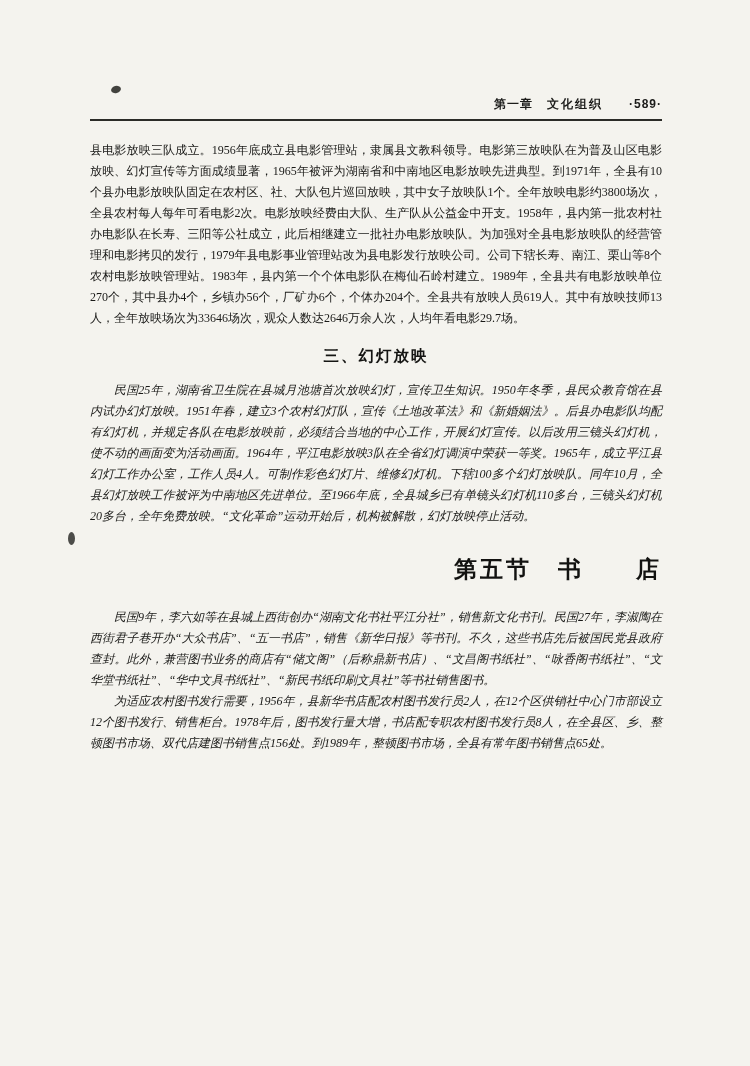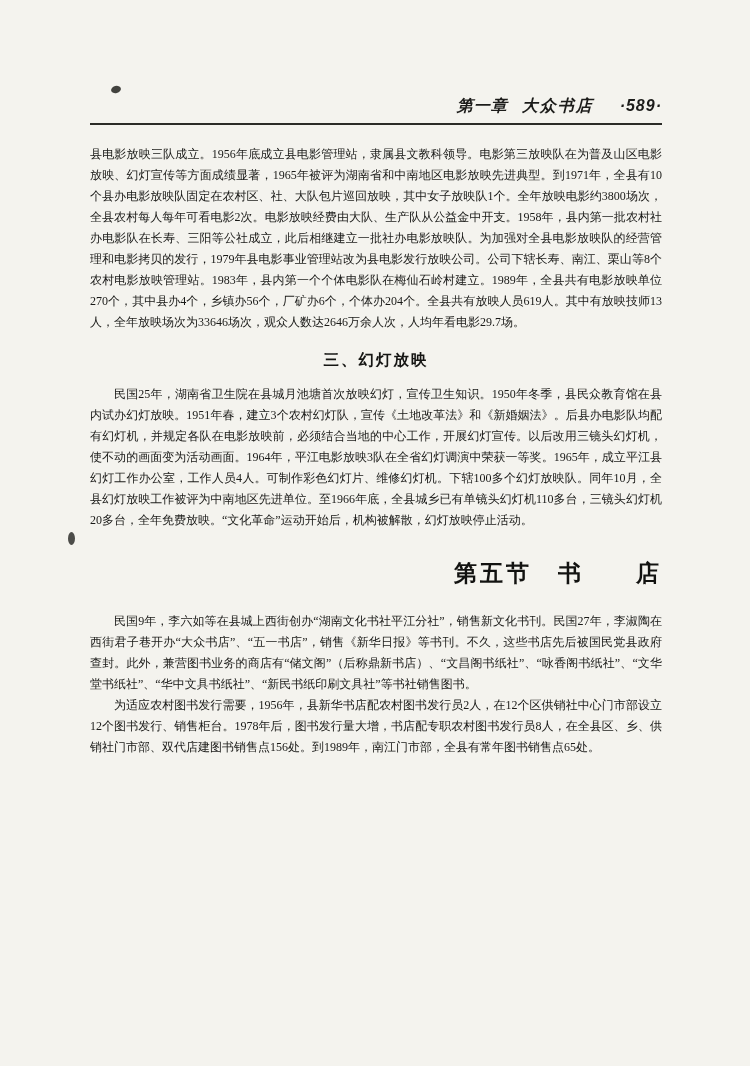--- a/index.html
+++ b/index.html
@@ -19,42 +19,41 @@
     font-family: "Liberation Serif", "DejaVu Serif", serif;
     color: #161614;
     overflow: hidden;
   }
   .header {
     display: flex;
     justify-content: flex-end;
     align-items: baseline;
     font-family: "Liberation Sans", "DejaVu Sans", sans-serif;
     font-weight: bold;
-    font-size: 16px;
+    font-size: 12px;
     color: #1c1c1a;
-    font-style: italic;
   }
   .header .chapter { margin-right: 14px; letter-spacing: 1px; }
   .header .htitle  { margin-right: 26px; letter-spacing: 2px; }
   .header .pagenum { letter-spacing: 1px; }
   .header-rule {
     height: 2px;
     background: #2b2b27;
     margin-top: 6px;
   }
   p.body {
     margin: 0;
     font-size: 12px;
     line-height: 21px;
     text-align: justify;
     text-justify: inter-ideograph;
     color: #191917;
   }
   p.first-block { margin-top: 19px; }
-  p.indent { text-indent: 2em; }
+  p.indent { text-indent: 2em; font-style: italic; }
   h3.sub-heading {
     margin: 17px 0 13px 0;
     text-align: center;
     font-family: Liberation Sans, sans-serif;
     font-weight: bold;
     font-size: 15.5px;
     letter-spacing: 2px;
     color: #151513;
   }
   h2.section-heading {
@@ -77,29 +76,29 @@
 </head>
 <body>
 
 <div class="page">
 
   <div class="speck speck-1"></div>
   <div class="speck speck-2"></div>
 
   <div class="header">
     <span class="chapter">第一章</span>
-    <span class="htitle">大众书店</span>
+    <span class="htitle">文化组织</span>
     <span class="pagenum">·589·</span>
   </div>
   <div class="header-rule"></div>
 
   <p class="body first-block">县电影放映三队成立。1956年底成立县电影管理站，隶属县文教科领导。电影第三放映队在为普及山区电影放映、幻灯宣传等方面成绩显著，1965年被评为湖南省和中南地区电影放映先进典型。到1971年，全县有10个县办电影放映队固定在农村区、社、大队包片巡回放映，其中女子放映队1个。全年放映电影约3800场次，全县农村每人每年可看电影2次。电影放映经费由大队、生产队从公益金中开支。1958年，县内第一批农村社办电影队在长寿、三阳等公社成立，此后相继建立一批社办电影放映队。为加强对全县电影放映队的经营管理和电影拷贝的发行，1979年县电影事业管理站改为县电影发行放映公司。公司下辖长寿、南江、栗山等8个农村电影放映管理站。1983年，县内第一个个体电影队在梅仙石岭村建立。1989年，全县共有电影放映单位270个，其中县办4个，乡镇办56个，厂矿办6个，个体办204个。全县共有放映人员619人。其中有放映技师13人，全年放映场次为33646场次，观众人数达2646万余人次，人均年看电影29.7场。</p>
 
   <h3 class="sub-heading">三、幻灯放映</h3>
 
   <p class="body indent">民国25年，湖南省卫生院在县城月池塘首次放映幻灯，宣传卫生知识。1950年冬季，县民众教育馆在县内试办幻灯放映。1951年春，建立3个农村幻灯队，宣传《土地改革法》和《新婚姻法》。后县办电影队均配有幻灯机，并规定各队在电影放映前，必须结合当地的中心工作，开展幻灯宣传。以后改用三镜头幻灯机，使不动的画面变为活动画面。1964年，平江电影放映3队在全省幻灯调演中荣获一等奖。1965年，成立平江县幻灯工作办公室，工作人员4人。可制作彩色幻灯片、维修幻灯机。下辖100多个幻灯放映队。同年10月，全县幻灯放映工作被评为中南地区先进单位。至1966年底，全县城乡已有单镜头幻灯机110多台，三镜头幻灯机20多台，全年免费放映。“文化革命”运动开始后，机构被解散，幻灯放映停止活动。</p>
 
   <h2 class="section-heading">第五节　书　　店</h2>
 
   <p class="body indent">民国9年，李六如等在县城上西街创办“湖南文化书社平江分社”，销售新文化书刊。民国27年，李淑陶在西街君子巷开办“大众书店”、“五一书店”，销售《新华日报》等书刊。不久，这些书店先后被国民党县政府查封。此外，兼营图书业务的商店有“储文阁”（后称鼎新书店）、“文昌阁书纸社”、“咏香阁书纸社”、“文华堂书纸社”、“华中文具书纸社”、“新民书纸印刷文具社”等书社销售图书。</p>
-  <p class="body indent">为适应农村图书发行需要，1956年，县新华书店配农村图书发行员2人，在12个区供销社中心门市部设立12个图书发行、销售柜台。1978年后，图书发行量大增，书店配专职农村图书发行员8人，在全县区、乡、供销社门市部、双代店建图书销售点156处。到1989年，南江门市部，全县有常年图书销售点65处。</p>
+  <p class="body indent">为适应农村图书发行需要，1956年，县新华书店配农村图书发行员2人，在12个区供销社中心门市部设立12个图书发行、销售柜台。1978年后，图书发行量大增，书店配专职农村图书发行员8人，在全县区、乡、整顿图书市场、双代店建图书销售点156处。到1989年，整顿图书市场，全县有常年图书销售点65处。</p>
 
 </div>
 
 </body></html>

